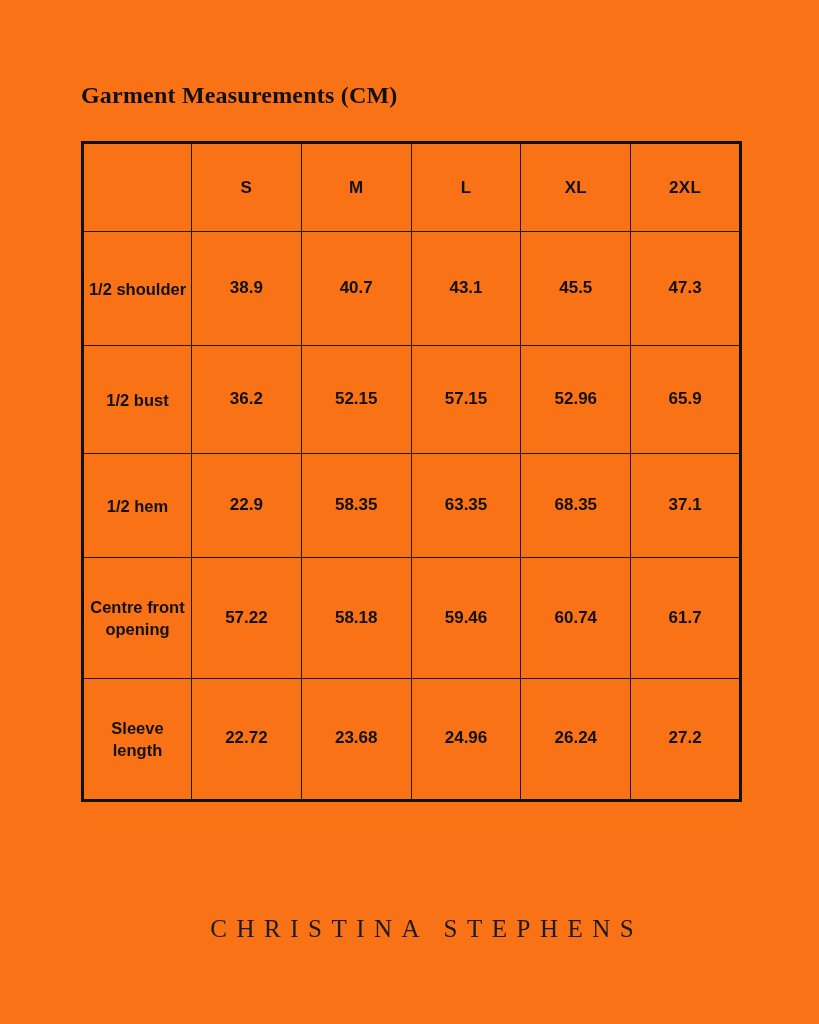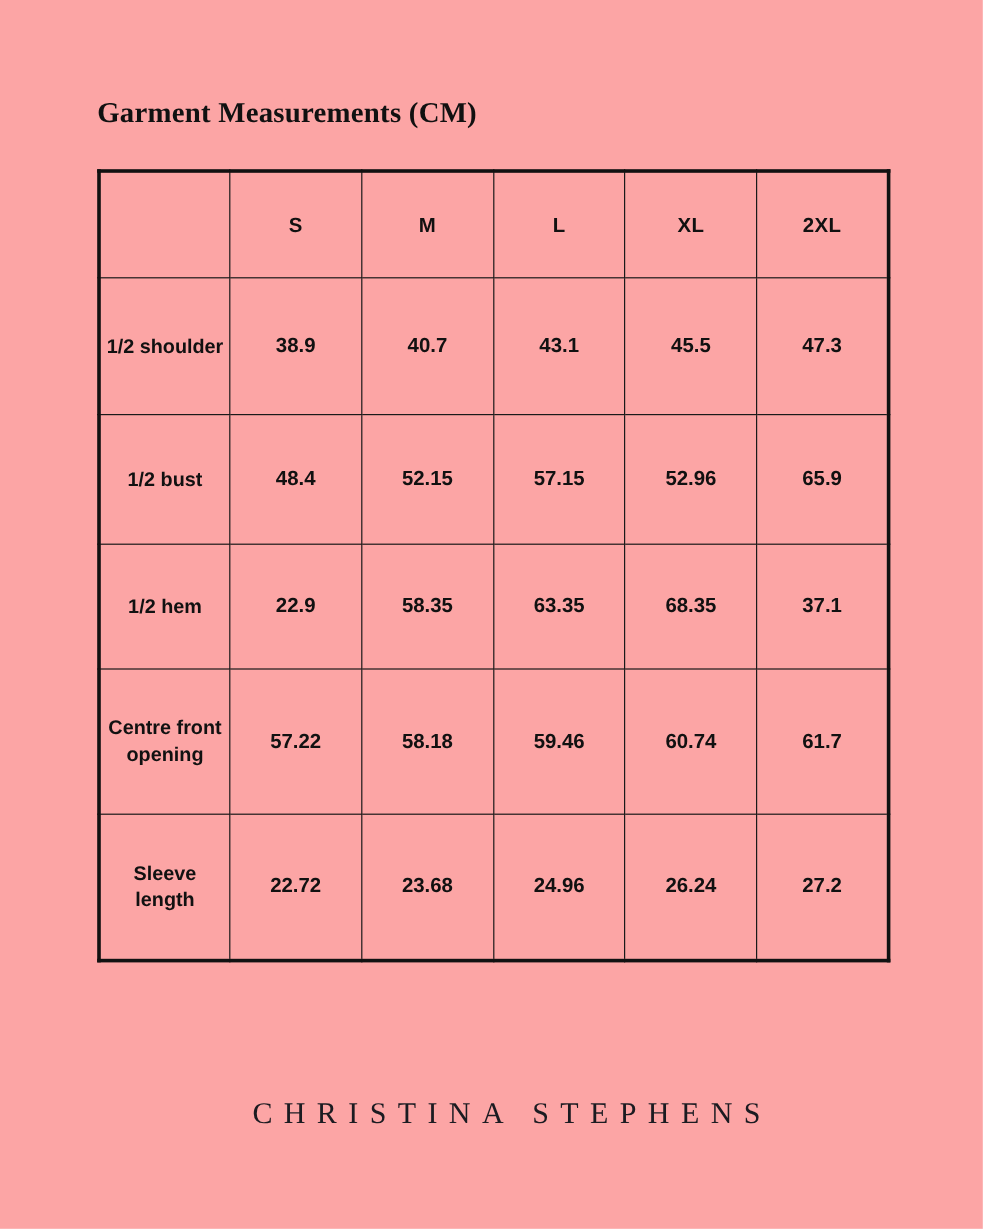--- a/index.html
+++ b/index.html
@@ -12,21 +12,21 @@
     height: 1024px;
     position: relative;
     font-family: "Liberation Sans", sans-serif;
     color: #111111;
     overflow: hidden;
   }
 
   .page {
     position: absolute;
     inset: 0;
-    background: #fca5a5;
+    background: #f97316;
   }
 
   
   .title {
     position: absolute;
     left: 81px;
     top: 82px;
     font-family: "Liberation Serif", serif;
     font-weight: bold;
     font-size: 24px;
@@ -135,21 +135,21 @@
         <tr class="r0">
           <td class="row-label">1/2 shoulder</td>
           <td>38.9</td>
           <td>40.7</td>
           <td>43.1</td>
           <td>45.5</td>
           <td>47.3</td>
         </tr>
         <tr class="r1">
           <td class="row-label">1/2 bust</td>
-          <td>48.4</td>
+          <td>36.2</td>
           <td>52.15</td>
           <td>57.15</td>
           <td>52.96</td>
           <td>65.9</td>
         </tr>
         <tr class="r2">
           <td class="row-label">1/2 hem</td>
           <td>22.9</td>
           <td>58.35</td>
           <td>63.35</td>

